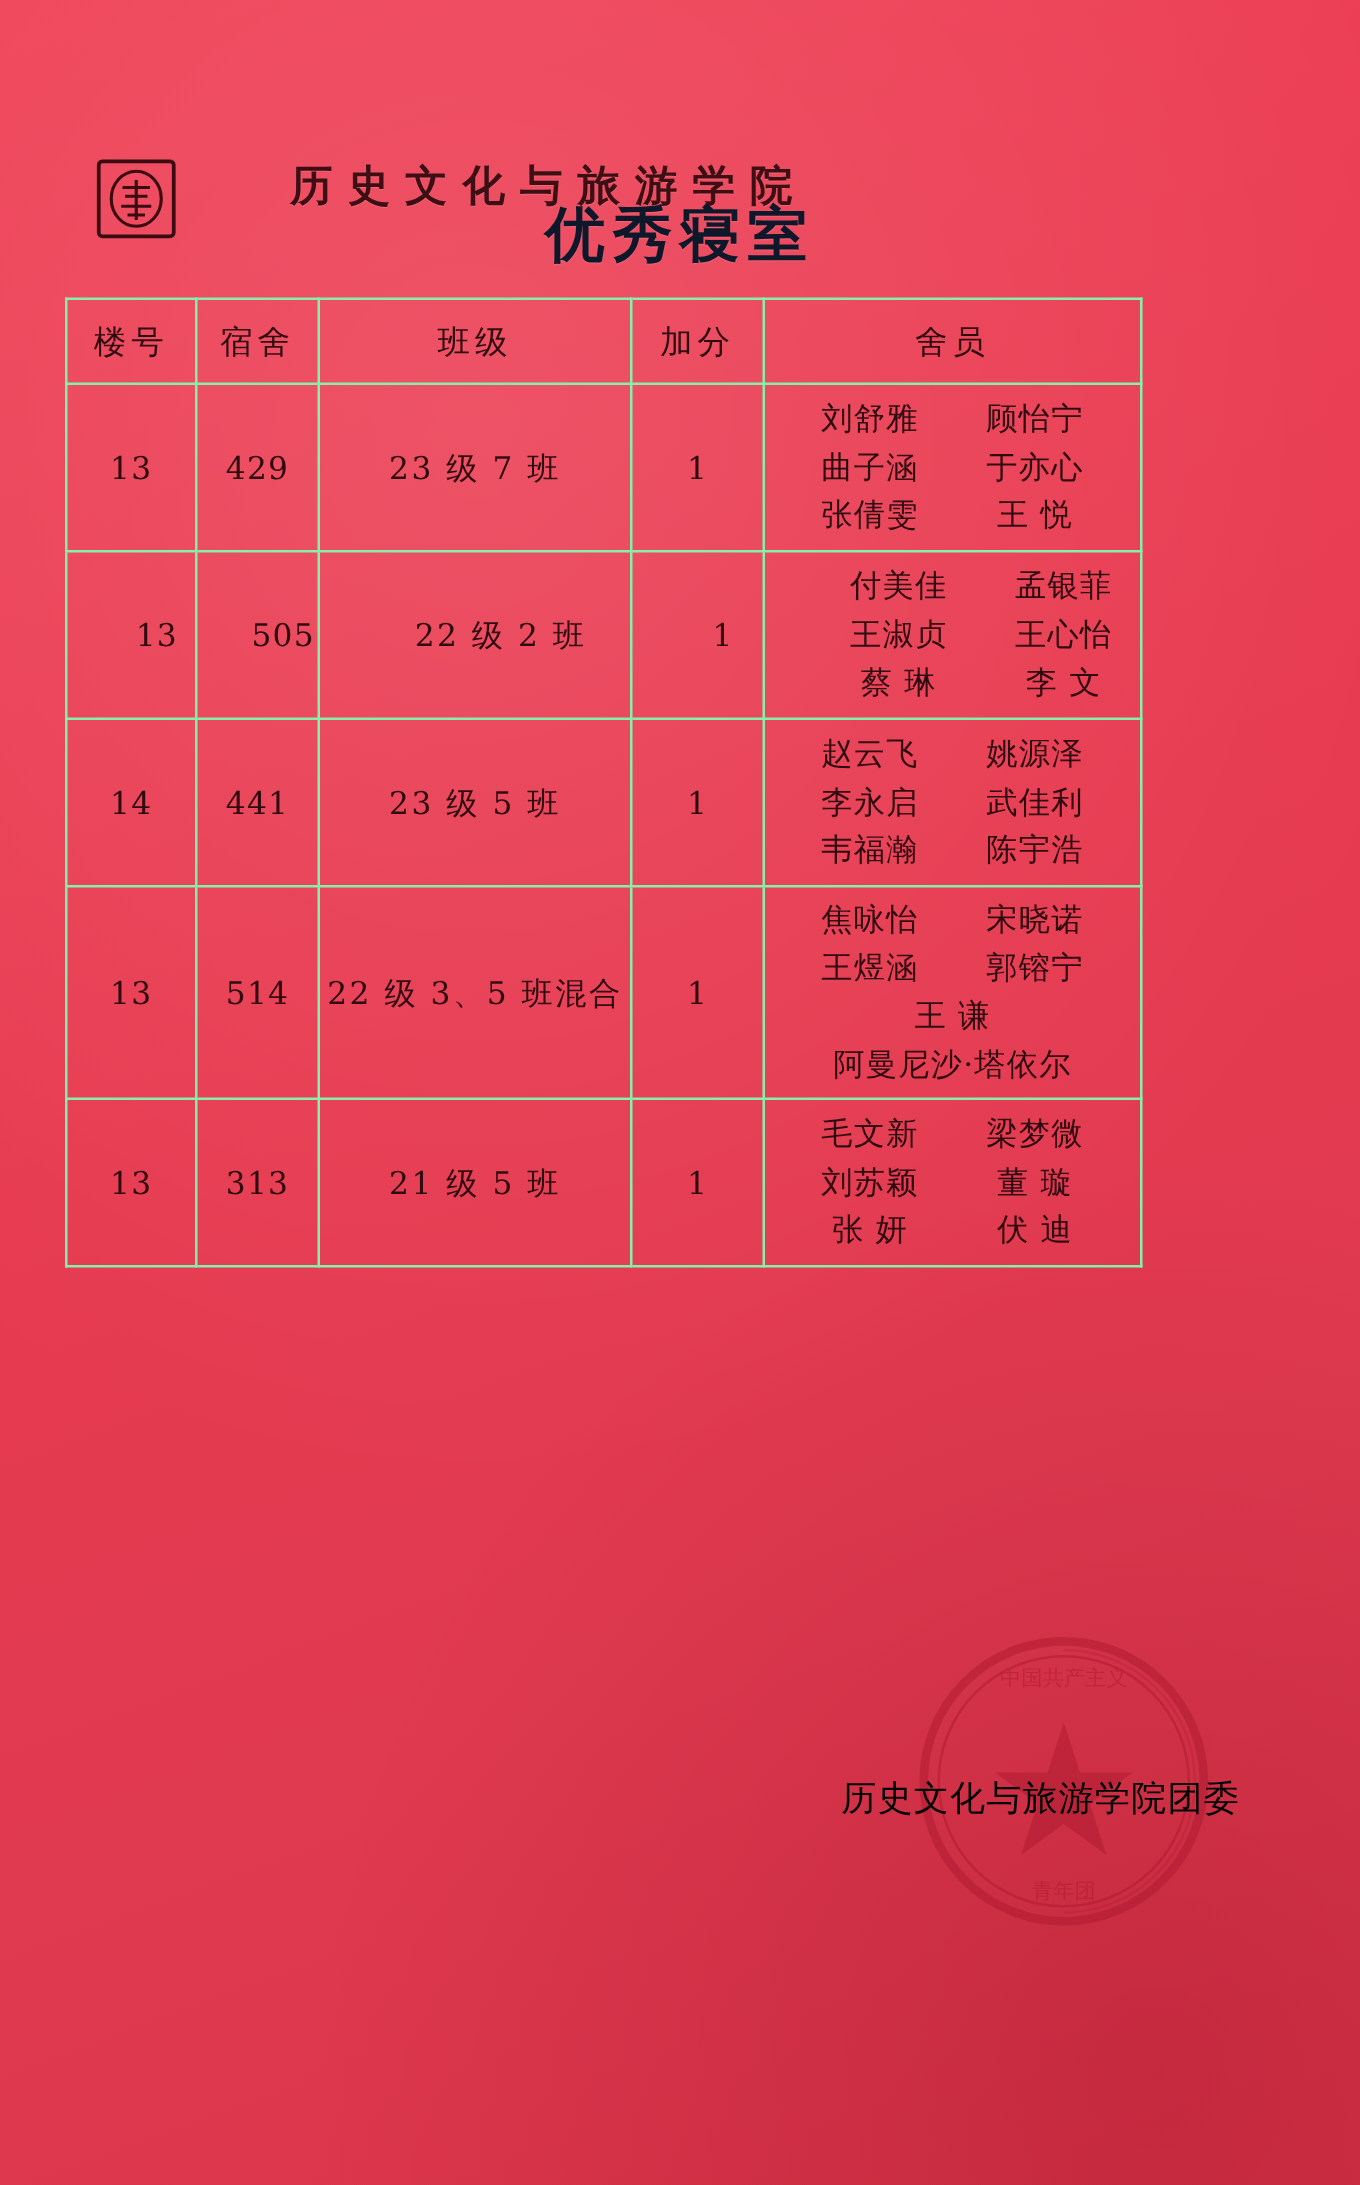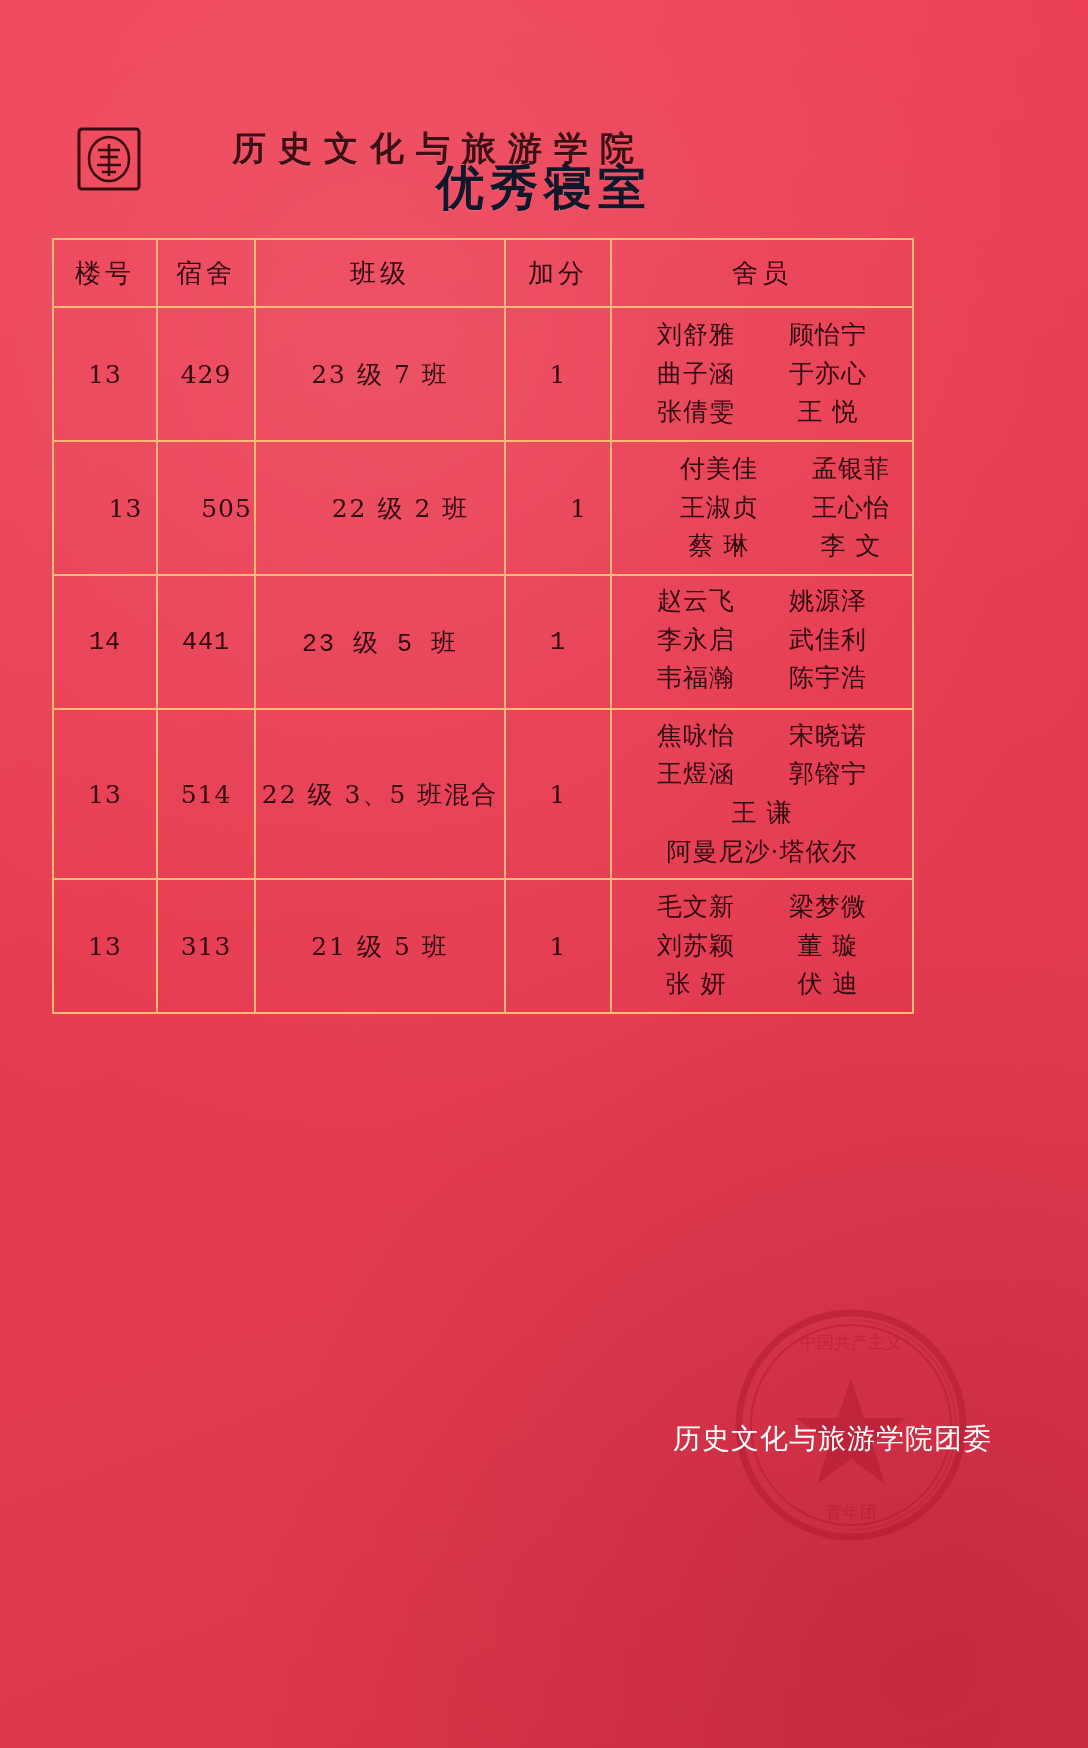--- a/index.html
+++ b/index.html
@@ -78,21 +78,21 @@
     top: 218px;
     width: 860px;
   }
   table.roster {
     border-collapse: collapse;
     width: 860px;
     table-layout: fixed;
   }
   table.roster th,
   table.roster td {
-    border: 2px solid #fdba74;
+    border: 2px solid #86efac;
     text-align: center;
     vertical-align: middle;
     color: #2f0a10;
     font-size: 25px;
     padding: 0;
   }
   table.roster th {
     height: 66px;
     font-weight: 500;
     letter-spacing: 4px;
@@ -128,21 +128,21 @@
     text-align: center;
   }
   .member-line.single .m {
     min-width: 0;
   }
   .member-line.wide .m {
     min-width: 0;
   }
   tr.row-1 td { height: 132px; }
   tr.row-2 td { height: 132px; padding-left: 41px; }
-  tr.row-3 td { height: 132px; font-family: Liberation Mono, monospace; }
+  tr.row-3 td { height: 132px; }
   tr.row-4 td { height: 168px; }
   tr.row-5 td { height: 132px; }
 
   
   .body-text {
     position: absolute;
     left: 68px;
     top: 1100px;
     width: 880px;
     font-size: 29px;
@@ -153,21 +153,21 @@
   }
   .body-text .indent { display: inline-block; width: 58px; }
 
   
   .sign {
     position: absolute;
     right: 96px;
     top: 1400px;
     text-align: center;
     font-size: 28px;
-    color: #ffffff;
+    color: #000000;
     letter-spacing: 1px;
   }
   .sign .line2 { margin-top: 26px; }
 
   
   .stamp {
     position: absolute;
     left: 726px;
     top: 1280px;
     width: 250px;

